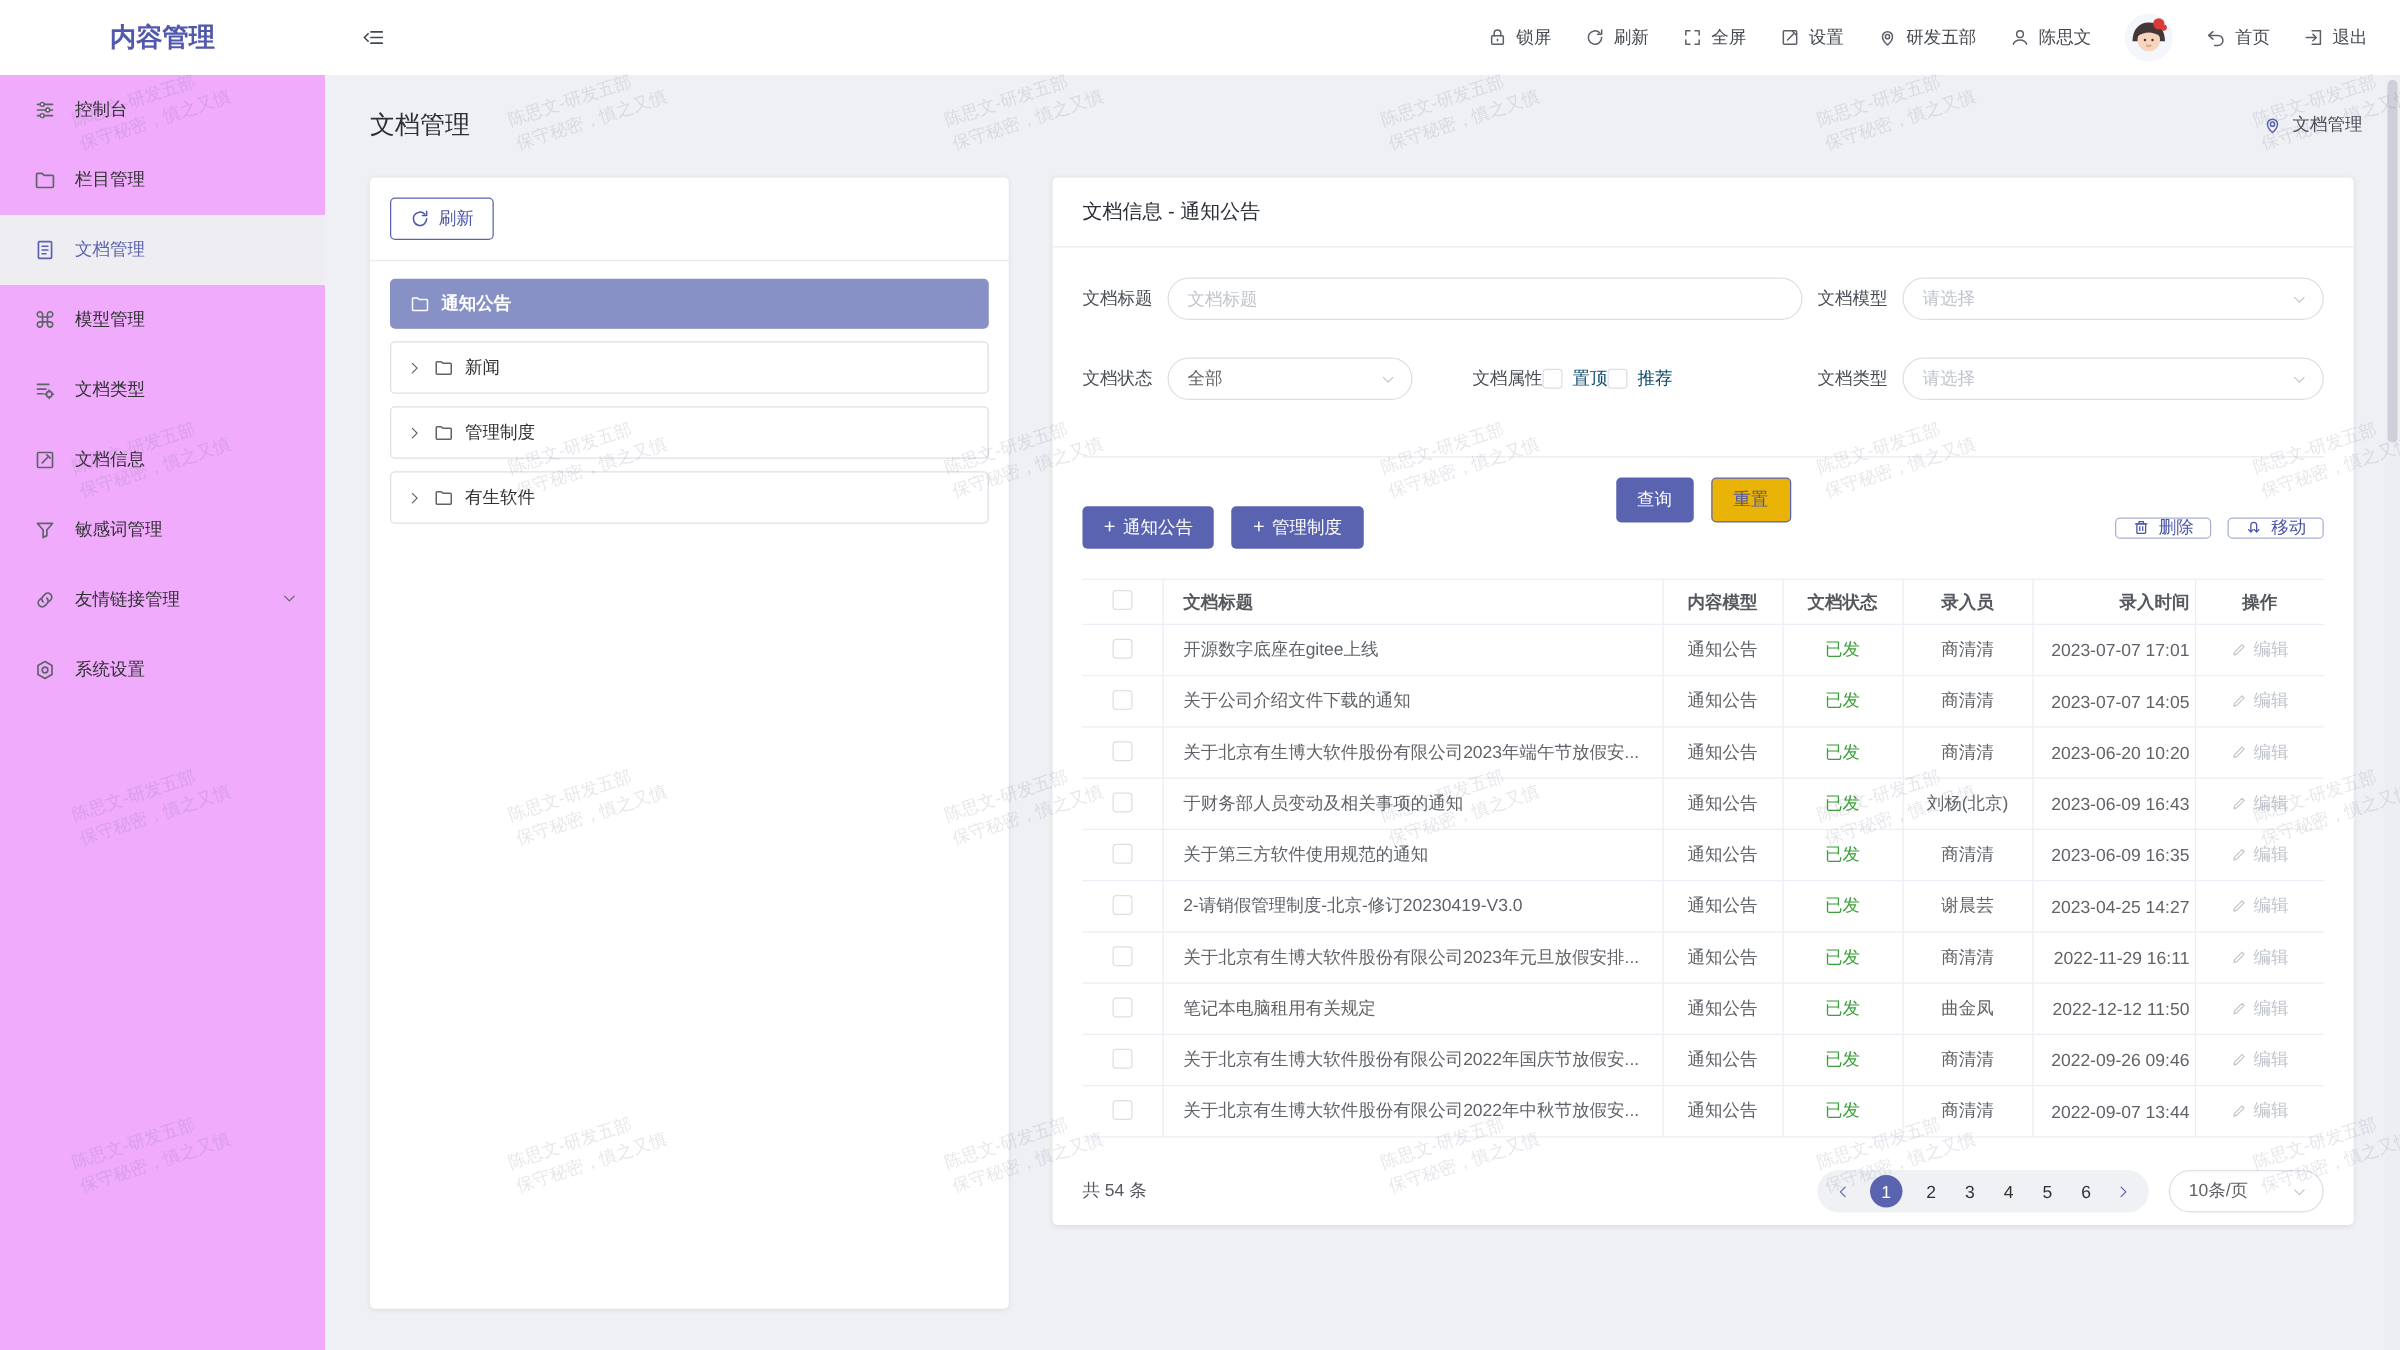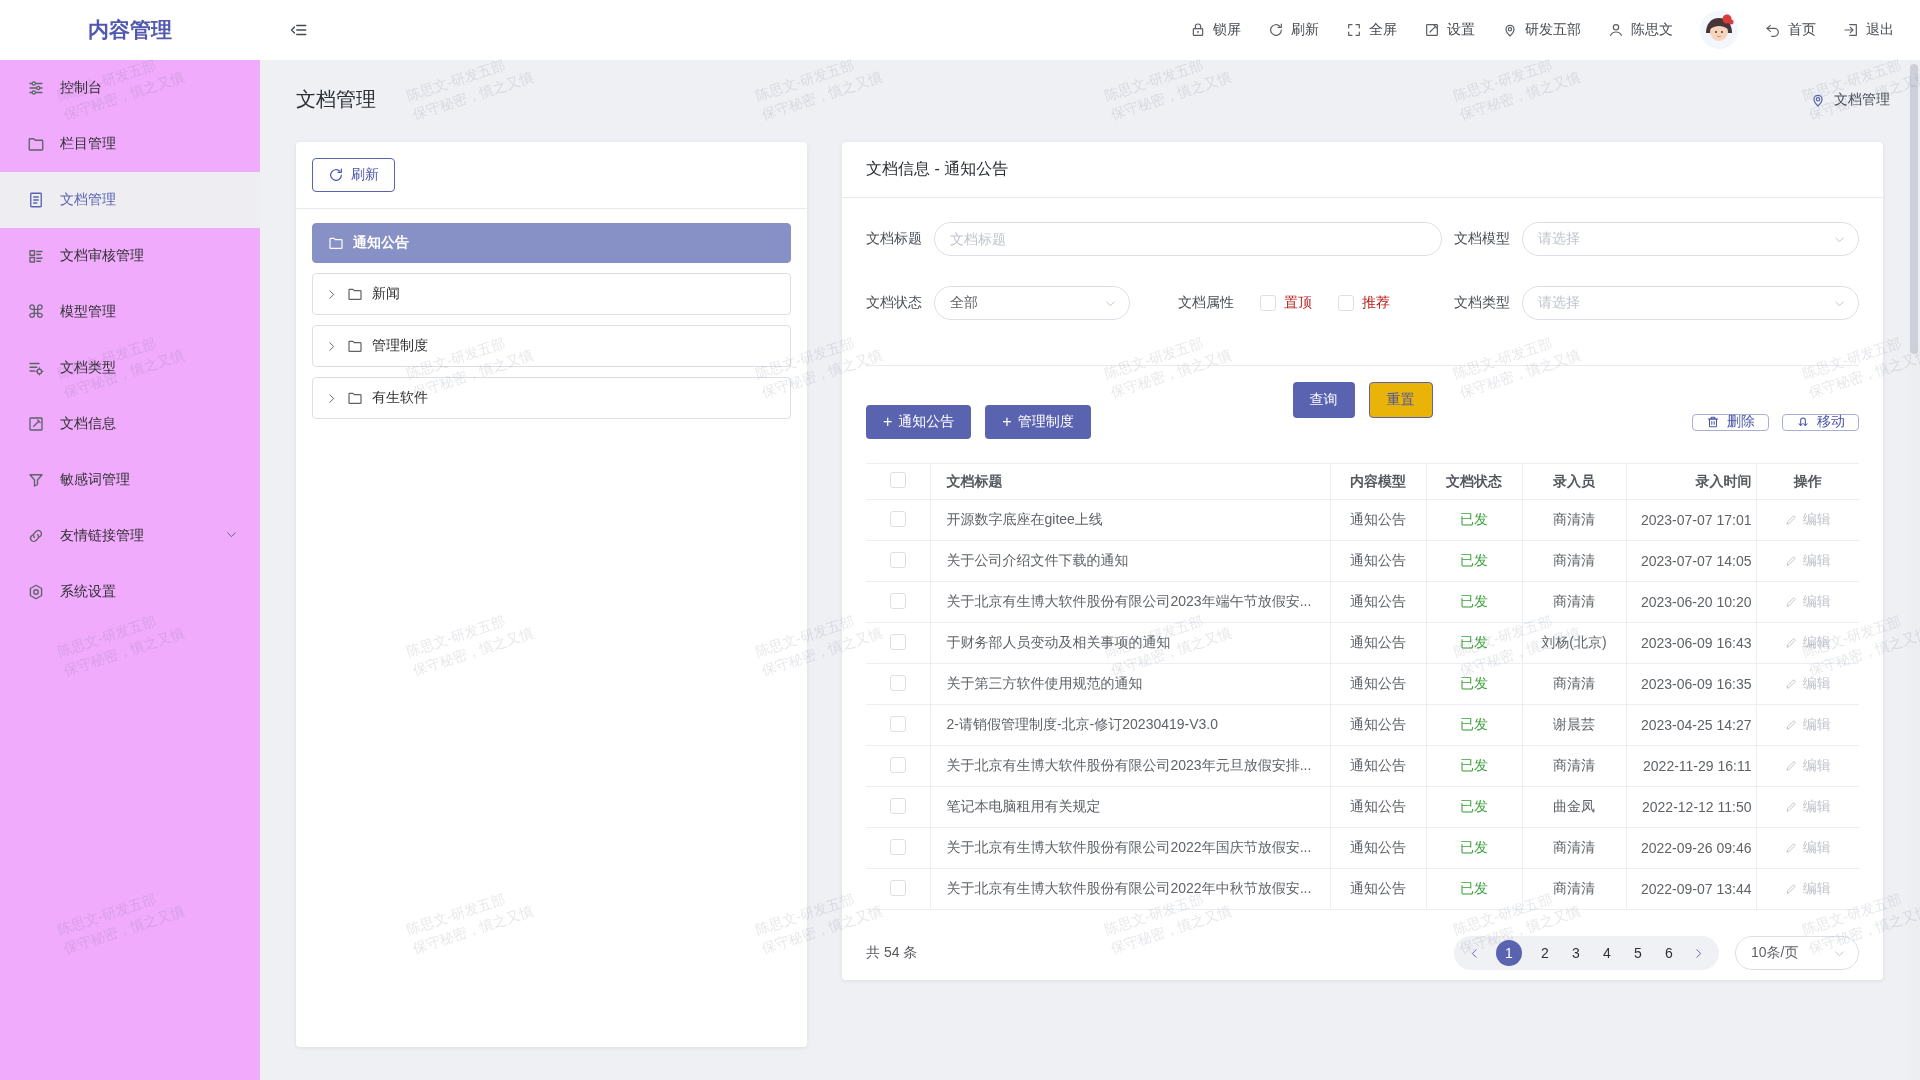--- a/index.html
+++ b/index.html
@@ -69,21 +69,21 @@
   .f-input::placeholder { color:#c0c4cc; }
   .f-select { height:34px; border:1px solid #dcdfe6; border-radius:17px; background:#fff;
     display:flex; align-items:center; padding:0 12px 0 15px; cursor:pointer; }
   .f-select .val { color:#606266; flex:1; }
   .f-select .val.ph { color:#c0c4cc; }
   .f-select svg { width:13px; height:13px; color:#c0c4cc; }
   .right-group { margin-left:auto; display:flex; align-items:center; }
   .attr-group { display:flex; align-items:center; margin-left:48px; }
   .cb { width:16px; height:16px; border:1px solid #dcdfe6; border-radius:3px; background:#fff;
     display:inline-block; cursor:pointer; flex:none; }
-  .attr-opt { display:flex; align-items:center; gap:8px; margin-left:26px; color:#b91c1c; cursor:pointer; }
+  .attr-opt { display:flex; align-items:center; gap:8px; color:#0c4a6e; cursor:pointer; }
 
   .divider-btns { position:relative; margin:27px 24px 0; height:36px; }
   .divider-btns::before { content:""; position:absolute; left:0; right:0; top:50%; border-top:1px solid #e8eaf0; }
   .divider-btns .wrap { position:absolute; left:50%; top:0; transform:translateX(-50%);
     background:#fff; padding:0 12px; display:flex; gap:14px;margin-top:35px; }
   .btn-primary { display:inline-flex; align-items:center; gap:6px; height:36px; padding:0 17px;
     background:#5a63b0; color:#fff; border:none; border-radius:4px; font-size:14px; cursor:pointer;
     font-family:"Liberation Sans","DejaVu Sans",sans-serif; }
   .btn-ghost { display:inline-flex; align-items:center; gap:6px; height:36px; padding:0 17px;
     background:#eab308; color:#4b55a8; border:1px solid #5a63b0; border-radius:4px; font-size:14px; cursor:pointer;
@@ -231,29 +231,20 @@
         <path d="M3 6a1 1 0 0 1 1-1h5l2 2h9a1 1 0 0 1 1 1v11a1 1 0 0 1-1 1H4a1 1 0 0 1-1-1z"></path>
       </svg>
     <span>栏目管理</span>
   </div>
   <div class="side-item active">
     <svg class="ic" viewBox="0 0 24 24">
         <rect x="5" y="3" width="14" height="18" rx="1"></rect>
         <path d="M9 8h6M9 12h6M9 16h4"></path>
       </svg>
     <span>文档管理</span>
-  </div>
-  <div class="side-item">
-    <svg class="ic" viewBox="0 0 24 24">
-        <rect x="4" y="5" width="6" height="6"></rect>
-        <path d="M13 6h7M13 10h5"></path>
-        <rect x="4" y="14" width="6" height="6"></rect>
-        <path d="M13 15h7M13 19h5"></path>
-      </svg>
-    <span>文档审核管理</span>
   </div>
   <div class="side-item">
     <span class="cmd-glyph">⌘</span>
     <span>模型管理</span>
   </div>
   <div class="side-item">
     <svg class="ic" viewBox="0 0 24 24">
         <path d="M4 6h12M4 11h9M4 16h6"></path>
         <circle cx="16.5" cy="16.5" r="3"></circle>
         <path d="M16.5 12v1.5M16.5 19.5V21M12 16.5h1.5M19.5 16.5H21"></path>

